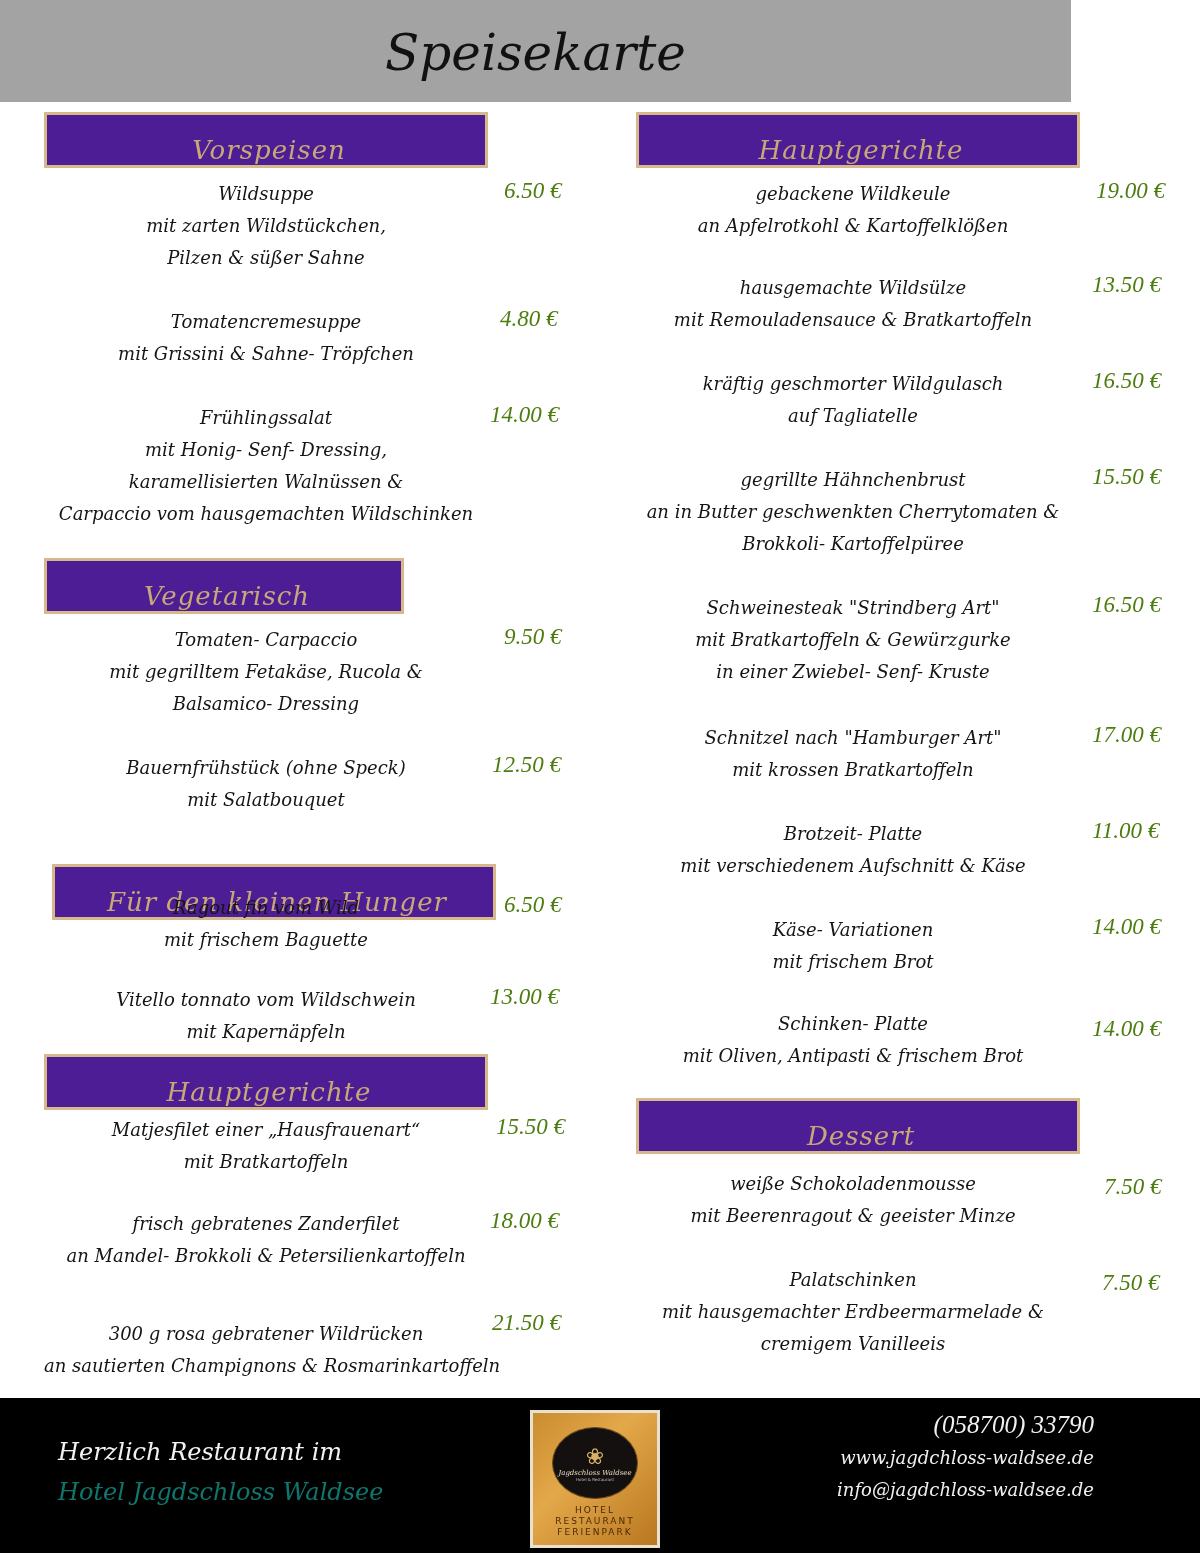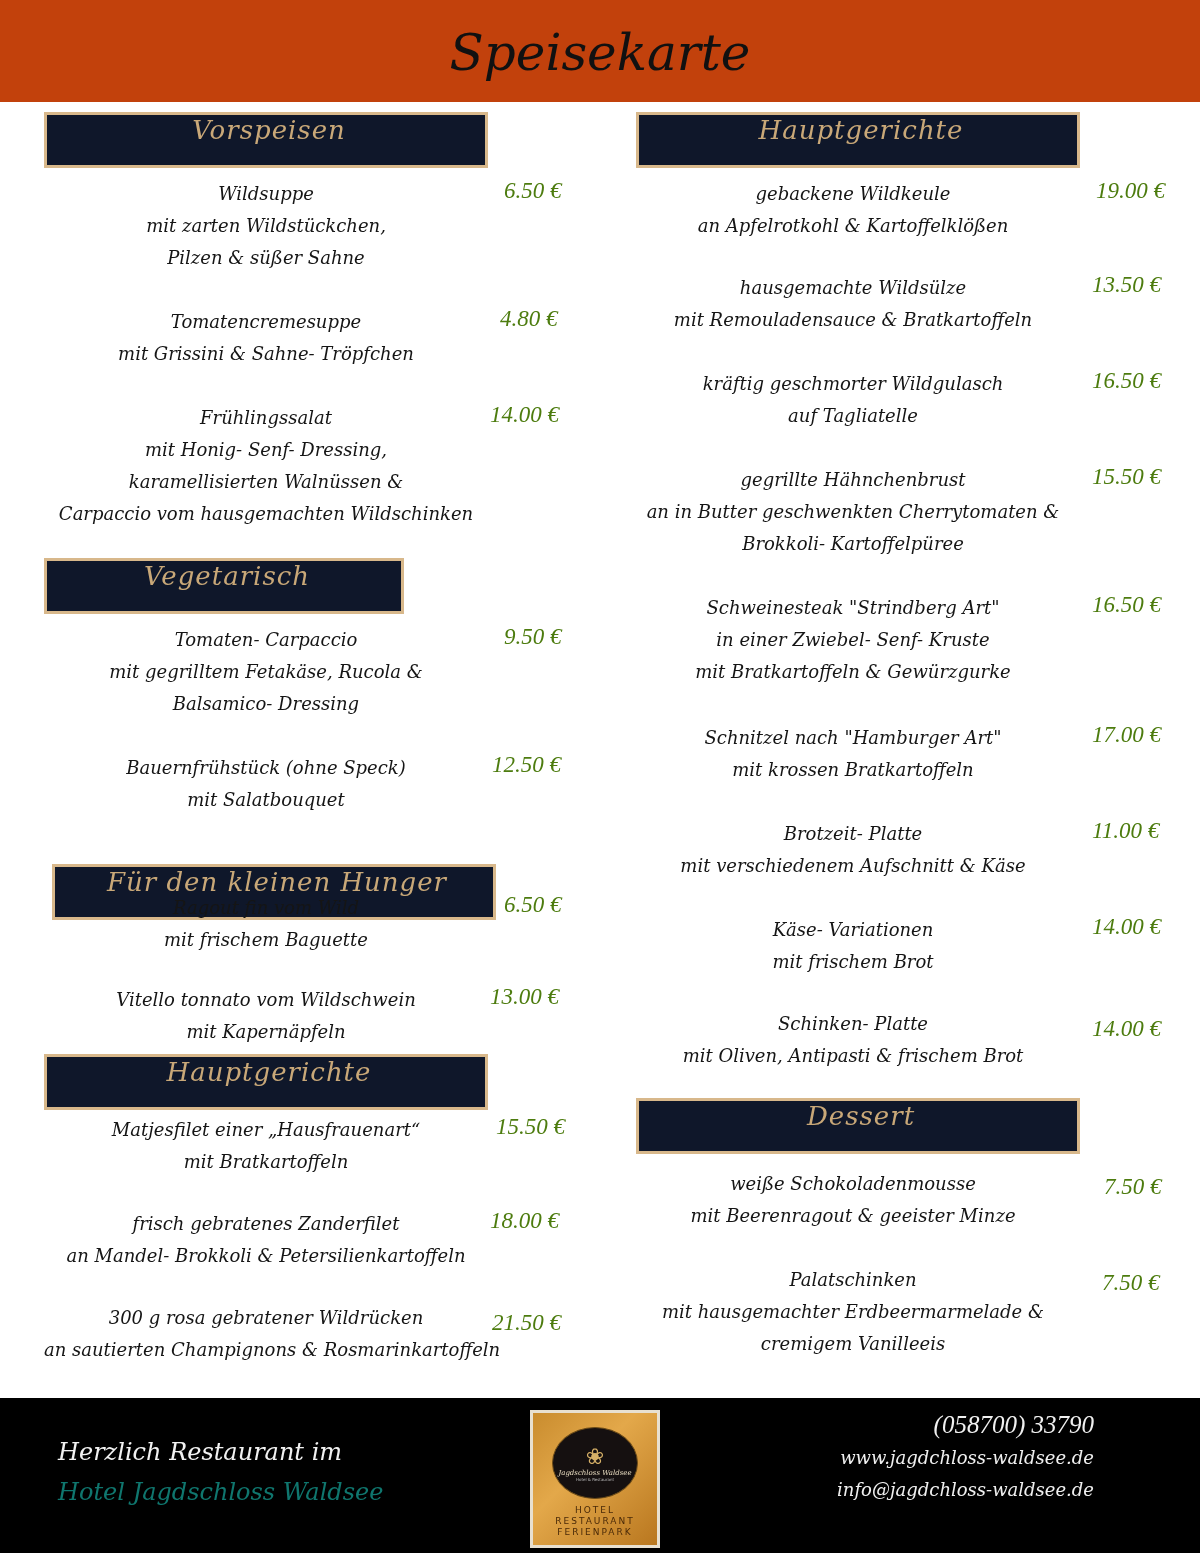--- a/index.html
+++ b/index.html
@@ -1,36 +1,36 @@
 <!DOCTYPE html>
 <html><head>
 <meta charset="utf-8">
 <style>
   * { box-sizing: border-box; margin: 0; padding: 0; }
   html, body { width: 1200px; height: 1553px; background: #ffffff; overflow: hidden; }
   body { position: relative; font-family: "DejaVu Serif", serif; color: #111; }
 
   .header-band {
-    position: absolute; left: 0; top: 0; width: 1200px; height: 102px;
-    background: #c2410c;
+    position: absolute; left: 0; top: 0; width: 1071px; height: 102px;
+    background: #a3a3a3;
     display: flex; align-items: center; justify-content: center;
   }
   .header-title {
     font-family: "DejaVu Serif", serif; font-style: italic;
     font-size: 50px; color: #111; letter-spacing: 0px; margin-top: 4px;
   }
 
   .col { position: absolute; top: 112px; }
   .col-left { left: 44px; width: 556px; }
   .col-right { left: 636px; width: 564px; }
 
   .section-box {
     position: absolute; height: 56px;
-    border: 3px solid #d8b88b; background: #0f172a;
-    display: flex; align-items: flex-start; justify-content: center; padding-left: 6px;
+    border: 3px solid #d8b88b; background: #4c1d95;
+    display: flex; align-items: flex-end; justify-content: center; padding-left: 6px;
   }
   .section-title {
     font-family: "DejaVu Serif", serif; font-style: italic;
     font-size: 26px; color: #c9a878; letter-spacing: 1px;
   }
 
   .item { position: absolute; }
   .item-text { position: absolute; text-align: center; }
   .item-name, .item-desc {
     font-family: "DejaVu Serif", serif; font-style: italic;
@@ -171,21 +171,21 @@
 
   <div class="item" style="left:0;top:1096px;">
     <div class="item-text" style="left:0;width:444px;">
       <div class="item-name">frisch gebratenes Zanderfilet</div>
       <div class="item-desc">an Mandel- Brokkoli &amp; Petersilienkartoffeln</div>
     </div>
     <div class="item-price" style="left:446px;top:0;">18.00 €</div>
   </div>
 
   <div class="item" style="left:0;top:1190px;">
-    <div class="item-text" style="left:0;width:444px;">
+    <div class="item-text" style="left:0;width:444px;margin-top:16px;">
       <div class="item-name">300 g rosa gebratener Wildrücken</div>
       <div class="item-desc">an sautierten Champignons &amp; Rosmarinkartoffeln</div>
     </div>
     <div class="item-price" style="left:448px;top:8px;">21.50 €</div>
   </div>
 </div>
 
 <div class="col col-right">
   <div class="section-box" style="left:0;top:0;width:444px;">
     <span class="section-title">Hauptgerichte</span>
@@ -220,22 +220,22 @@
       <div class="item-name">gegrillte Hähnchenbrust</div>
       <div class="item-desc">an in Butter geschwenkten Cherrytomaten &amp;</div>
       <div class="item-desc">Brokkoli- Kartoffelpüree</div>
     </div>
     <div class="item-price" style="left:456px;top:0;">15.50 €</div>
   </div>
 
   <div class="item" style="left:0;top:480px;">
     <div class="item-text" style="left:0;width:434px;">
       <div class="item-name">Schweinesteak "Strindberg Art"</div>
+      <div class="item-desc">mit Bratkartoffeln &amp; Gewürzgurke</div>
       <div class="item-desc">in einer Zwiebel- Senf- Kruste</div>
-      <div class="item-desc">mit Bratkartoffeln &amp; Gewürzgurke</div>
     </div>
     <div class="item-price" style="left:456px;top:0;">16.50 €</div>
   </div>
 
   <div class="item" style="left:0;top:610px;">
     <div class="item-text" style="left:0;width:434px;">
       <div class="item-name">Schnitzel nach "Hamburger Art"</div>
       <div class="item-desc">mit krossen Bratkartoffeln</div>
     </div>
     <div class="item-price" style="left:456px;top:0;">17.00 €</div>

